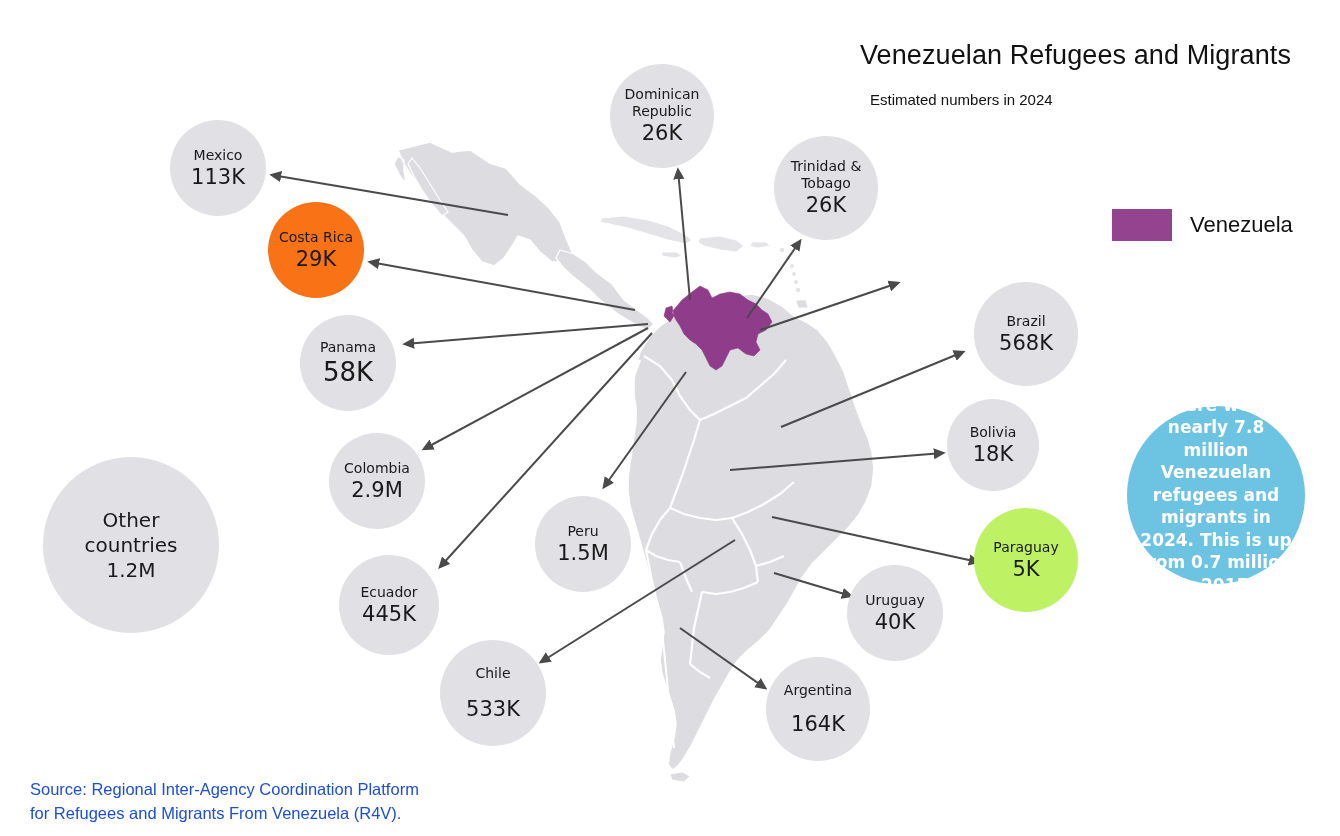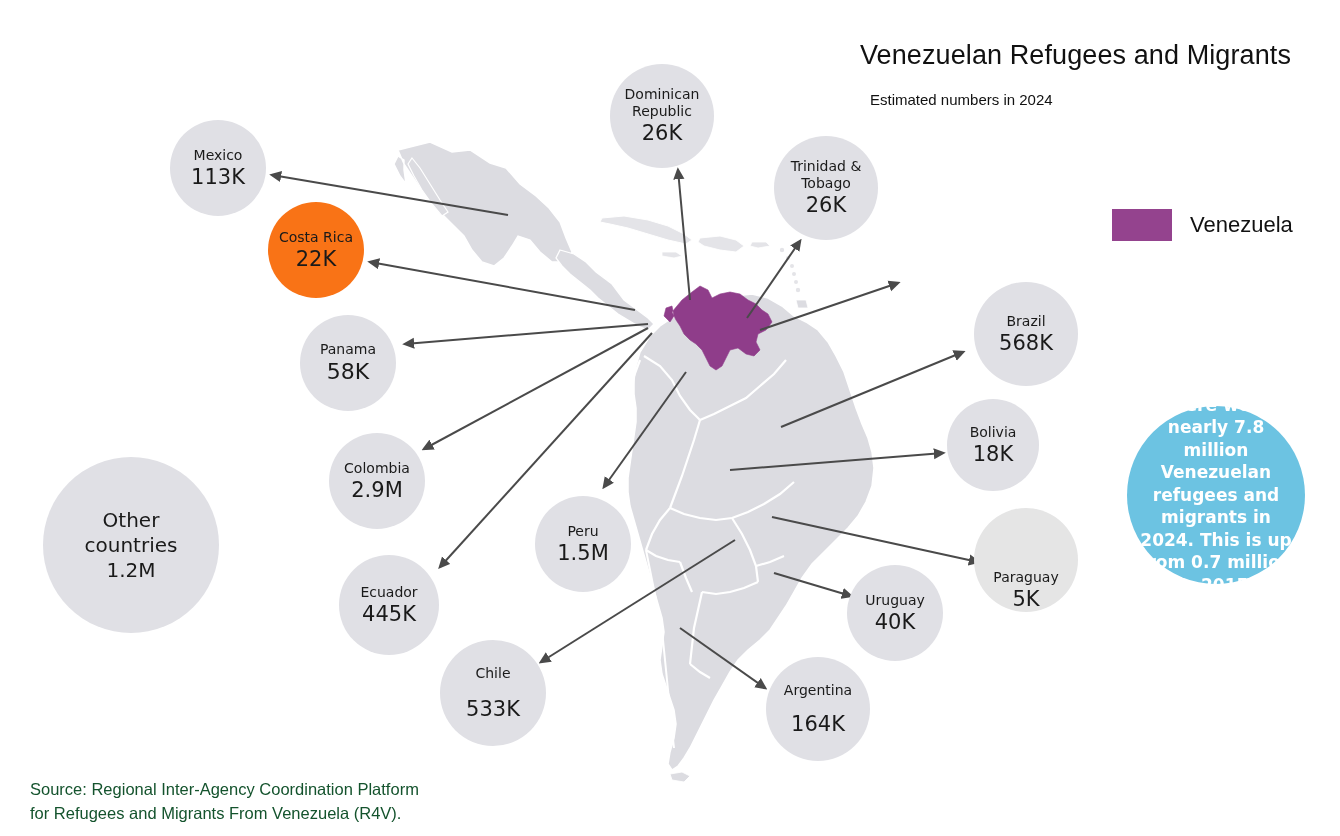--- a/index.html
+++ b/index.html
@@ -50,21 +50,21 @@
     font-family:"DejaVu Sans", sans-serif;
   }
   .bubble .b-value{
     color:#1a1a1a;line-height:1.12;
     font-family:"DejaVu Sans", sans-serif;
   }
 
   
   .source{
     position:absolute;left:30px;top:778px;width:470px;
-    font-size:16.5px;color:#14532d;line-height:1.45;
+    font-size:16.5px;color:#1d4ed8;line-height:1.45;
   }
 </style>
 </head>
 <body>
 
 <div id="stage">
 
   <svg class="layer" viewBox="0 0 1340 836" xmlns="http://www.w3.org/2000/svg">
     <g>
 
@@ -166,25 +166,25 @@
       </g>
   </svg>
 
   <div class="layer" id="bubbles-layer">
       <div class="bubble" style="left: 170px; top: 120px; width: 96px; height: 96px; background: rgb(224, 224, 229);">
         <div class="b-name" style="font-size: 14px;">Mexico</div>
         <div class="b-value" style="font-size: 21px; margin-top: 2px;">113K</div>
       </div>
       <div class="bubble" style="left: 268px; top: 202px; width: 96px; height: 96px; background: #f97316;">
         <div class="b-name" style="font-size: 14px;">Costa Rica</div>
-        <div class="b-value" style="font-size: 21px; margin-top: 2px;">22K</div>
+        <div class="b-value" style="font-size: 21px; margin-top: 2px;">29K</div>
       </div>
       <div class="bubble" style="left: 300px; top: 315px; width: 96px; height: 96px; background: rgb(224, 224, 229);">
         <div class="b-name" style="font-size: 14px;">Panama</div>
-        <div class="b-value" style="font-size: 22px; margin-top: 2px;">58K</div>
+        <div class="b-value" style="font-size: 26px; margin-top: 2px;">58K</div>
       </div>
       <div class="bubble" style="left: 329px; top: 433px; width: 96px; height: 96px; background: rgb(224, 224, 229);">
         <div class="b-name" style="font-size: 14px;">Colombia</div>
         <div class="b-value" style="font-size: 21px; margin-top: 2px;">2.9M</div>
       </div>
       <div class="bubble" style="left: 339px; top: 555px; width: 100px; height: 100px; background: rgb(224, 224, 229);">
         <div class="b-name" style="font-size: 14px;">Ecuador</div>
         <div class="b-value" style="font-size: 21px; margin-top: 2px;">445K</div>
       </div>
       <div class="bubble" style="left: 440px; top: 640px; width: 106px; height: 106px; background: rgb(224, 224, 229);">
@@ -211,21 +211,21 @@
         <div class="b-value" style="font-size: 21px; margin-top: 2px;">26K</div>
       </div>
       <div class="bubble" style="left: 974px; top: 282px; width: 104px; height: 104px; background: rgb(224, 224, 229);">
         <div class="b-name" style="font-size: 14px;">Brazil</div>
         <div class="b-value" style="font-size: 21px; margin-top: 2px;">568K</div>
       </div>
       <div class="bubble" style="left: 947px; top: 399px; width: 92px; height: 92px; background: rgb(224, 224, 229);">
         <div class="b-name" style="font-size: 14px;">Bolivia</div>
         <div class="b-value" style="font-size: 21px; margin-top: 2px;">18K</div>
       </div>
-      <div class="bubble" style="left: 974px; top: 508px; width: 104px; height: 104px; background: #e5e5e5; justify-content: flex-end;">
+      <div class="bubble" style="left: 974px; top: 508px; width: 104px; height: 104px; background: #bef264;">
         <div class="b-name" style="font-size: 14px;">Paraguay</div>
         <div class="b-value" style="font-size: 21px; margin-top: 2px;">5K</div>
       </div>
       <div class="bubble" style="left: 847px; top: 565px; width: 96px; height: 96px; background: rgb(224, 224, 229);">
         <div class="b-name" style="font-size: 14px;">Uruguay</div>
         <div class="b-value" style="font-size: 21px; margin-top: 2px;">40K</div>
       </div>
       <div class="bubble" style="left: 766px; top: 657px; width: 104px; height: 104px; background: rgb(224, 224, 229);">
         <div class="b-name" style="font-size: 14px;">Argentina</div>
         <div class="b-value" style="font-size: 21px; margin-top: 14px;">164K</div>

